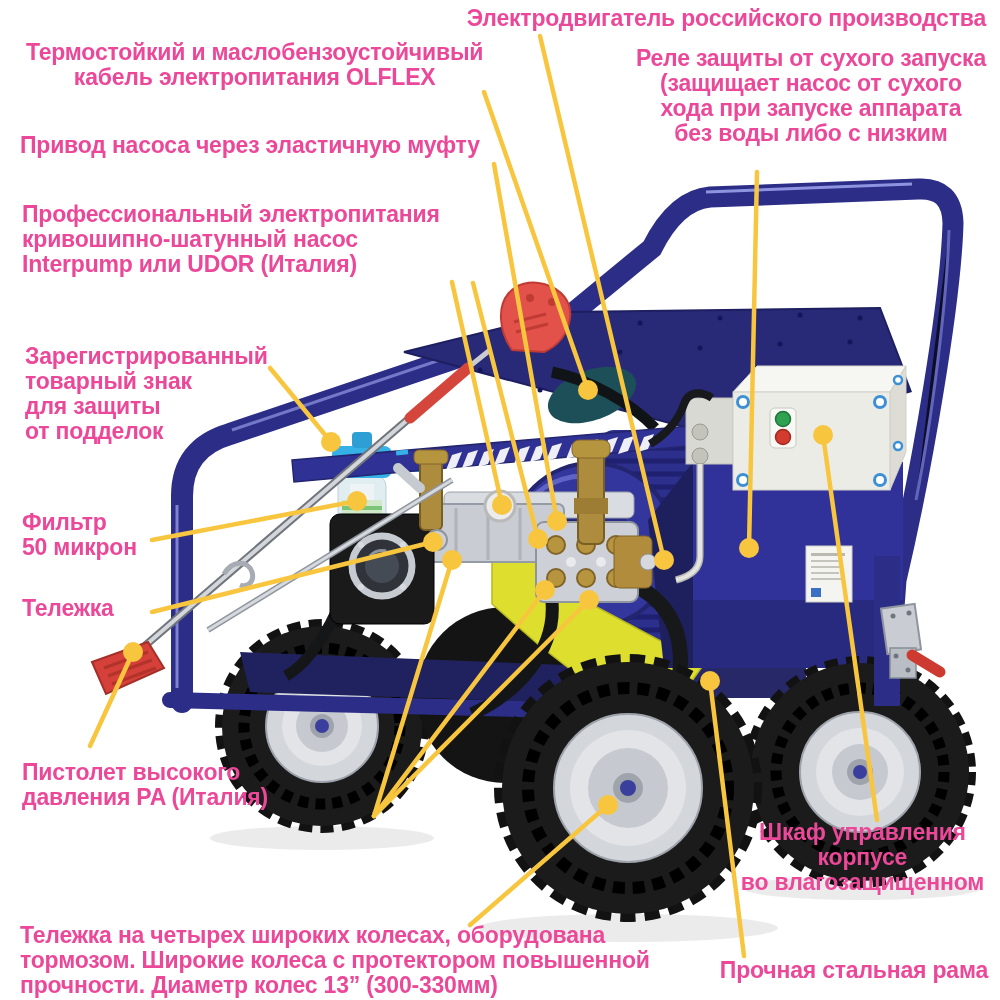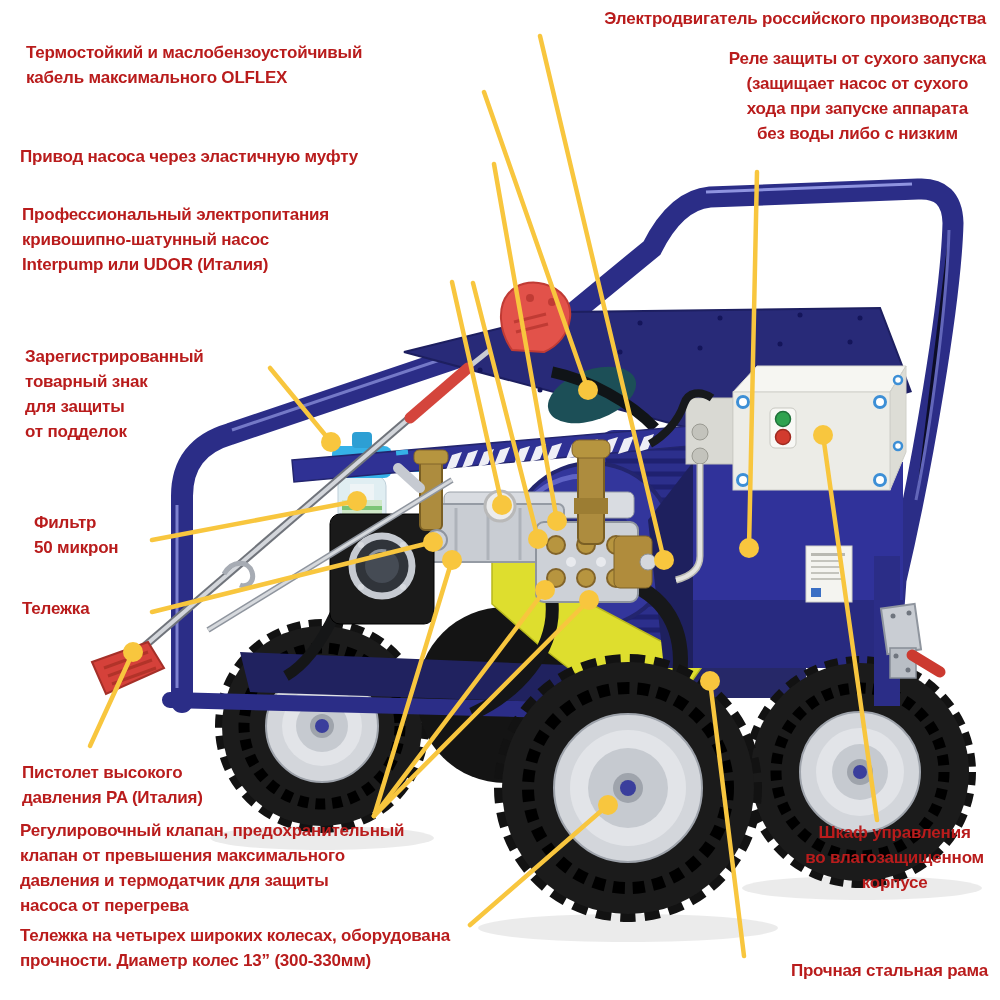--- a/index.html
+++ b/index.html
@@ -1,29 +1,29 @@
 <!DOCTYPE html>
 <html><head>
 <meta charset="utf-8">
 <style>
   html,body{margin:0;padding:0;background:#fff;}
   .stage{position:relative;width:1000px;height:1000px;background:#fff;overflow:hidden;
          font-family:"Liberation Sans",sans-serif;}
   .stage svg{position:absolute;left:0;top:0;}
-  .label{position:absolute;font-weight:700;font-size:17px;line-height:25px;color:#b91c1c;
+  .label{position:absolute;font-weight:700;font-size:23px;line-height:25px;color:#ec4899;
          letter-spacing:-0.2px;white-space:nowrap;z-index:5;}
   .label .ln{display:block;}
   .r{text-align:center;}
   #lbl-motor{top:6px;right:14px;}
   #lbl-rele{top:46px;right:14px;}
-  #lbl-olflex{left:26px;top:40px;}
-  #lbl-privod{left:20px;top:144px;}
+  #lbl-olflex{left:26px;top:40px;text-align:center;}
+  #lbl-privod{left:20px;top:133px;}
   #lbl-pump{left:22px;top:202px;}
   #lbl-trademark{left:25px;top:344px;}
-  #lbl-filter{left:22px;top:510px;margin-left:12px;}
+  #lbl-filter{left:22px;top:510px;}
   #lbl-manometer{left:22px;top:596px;}
   #lbl-pistol{left:22px;top:716px;margin-top:44px;}
   #lbl-valves{left:20px;top:818px;}
   #lbl-trolley{left:20px;top:923px;}
   #lbl-cabinet{right:16px;top:820px;}
   #lbl-frame{right:12px;top:958px;}
 </style>
 </head>
 <body>
 
@@ -314,21 +314,21 @@
         <circle cx="823" cy="435" r="10"></circle>
     <circle cx="710" cy="681" r="10"></circle>
   </g>
 </svg>
 
   <div class="label" id="lbl-motor">
     <span class="ln">Электродвигатель российского производства</span>
   </div>
   <div class="label" id="lbl-olflex">
     <span class="ln">Термостойкий и маслобензоустойчивый</span>
-    <span class="ln">кабель максимального OLFLEX</span>
+    <span class="ln">кабель электропитания OLFLEX</span>
   </div>
   <div class="label r" id="lbl-rele">
     <span class="ln">Реле защиты от сухого запуска</span>
     <span class="ln">(защищает насос от сухого</span>
     <span class="ln">хода при запуске аппарата</span>
     <span class="ln">без воды либо с низким</span>
   </div>
   <div class="label" id="lbl-privod">
     <span class="ln">Привод насоса через эластичную муфту</span>
   </div>
@@ -347,32 +347,27 @@
     <span class="ln">Фильтр</span>
     <span class="ln">50 микрон</span>
   </div>
   <div class="label" id="lbl-manometer">
     <span class="ln">Тележка</span>
   </div>
   <div class="label" id="lbl-pistol">
     <span class="ln">Пистолет высокого</span>
     <span class="ln">давления PA (Италия)</span>
   </div>
-  <div class="label" id="lbl-valves">
-    <span class="ln">Регулировочный клапан, предохранительный</span>
-    <span class="ln">клапан от превышения максимального</span>
-    <span class="ln">давления и термодатчик для защиты</span>
-    <span class="ln">насоса от перегрева</span>
-  </div>
   <div class="label" id="lbl-trolley">
     <span class="ln">Тележка на четырех широких колесах, оборудована</span>
+    <span class="ln">тормозом. Широкие колеса с протектором повышенной</span>
     <span class="ln">прочности. Диаметр колес 13” (300-330мм)</span>
   </div>
   <div class="label r" id="lbl-cabinet">
     <span class="ln">Шкаф управления</span>
+    <span class="ln">корпусе</span>
     <span class="ln">во влагозащищенном</span>
-    <span class="ln">корпусе</span>
   </div>
   <div class="label r" id="lbl-frame">
     <span class="ln">Прочная стальная рама</span>
   </div>
 
 </div>
 
 </body></html>

